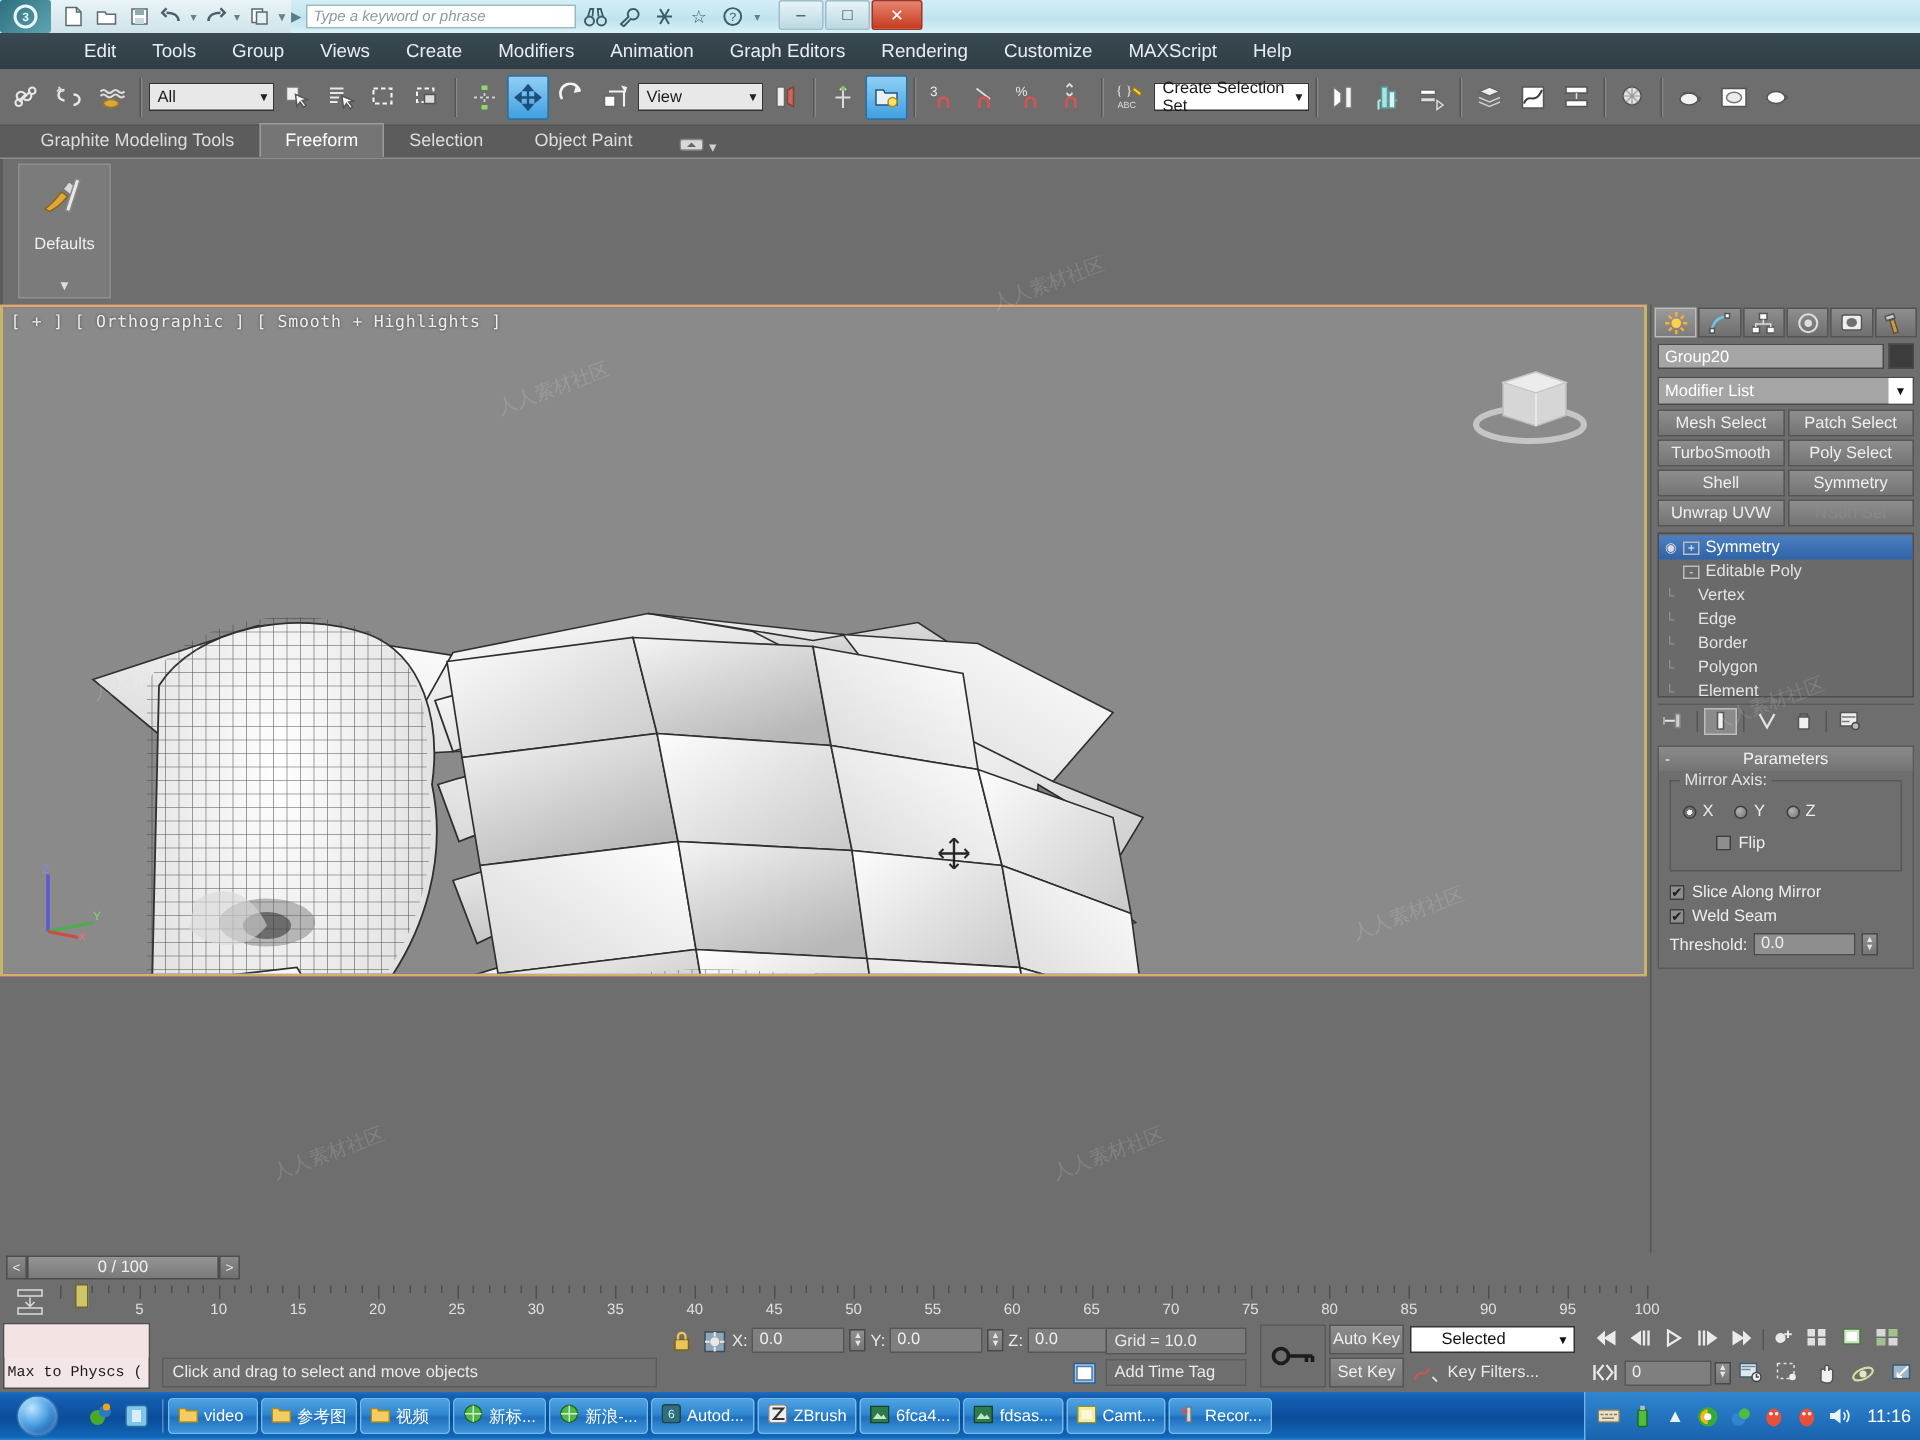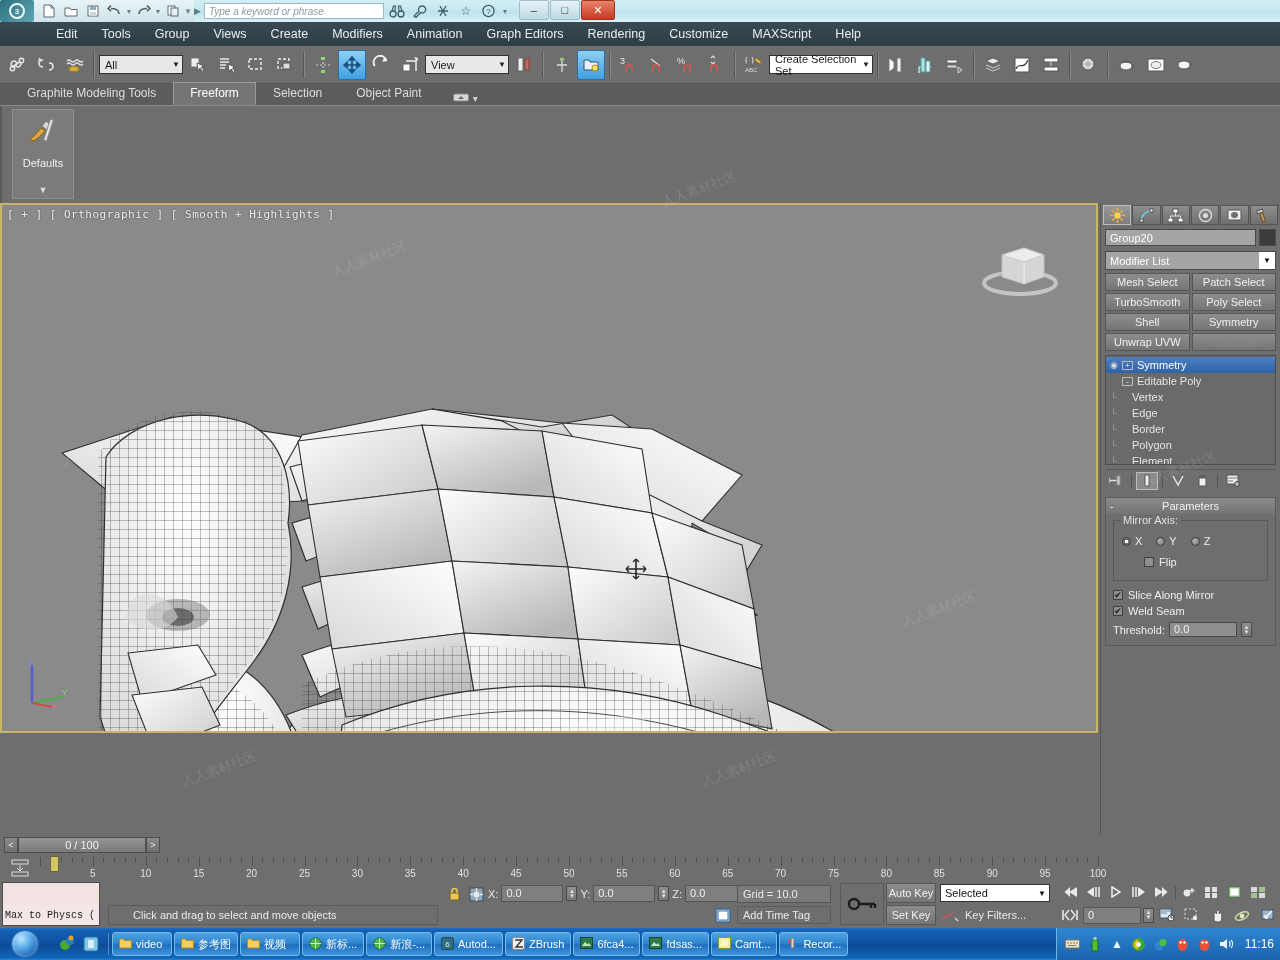--- a/index.html
+++ b/index.html
@@ -87,21 +87,21 @@
      border-left: 2px solid #5a5a5a; }
   .ribbon-panel { position:absolute; left: 10px; top: 3px; width: 62px; height: 90px;
      background: #7b7b7b; border: 1px solid #8e8e8e;
      display:flex; flex-direction: column; align-items:center; cursor:pointer;}
   .ribbon-panel .bigicon { font-size: 26px; margin-top: 7px; color:#e3b14e; }
   .ribbon-panel .plabel { font-size: 11px; color: #f0f0f0; margin-top: 3px; }
   .ribbon-panel .pdrop { margin-top: auto; font-size: 9px; color:#ddd; margin-bottom:3px;}
 
   
   .viewport {
-    position: absolute; left: 0; top: 203px; width: 1098px; height: 530px;
+    position: absolute; left: 0; top: 203px; width: 1098px; height: 448px;
     background: #a21caf; border: 2px solid #c8b56a; overflow: hidden;
   }
   .vp-label { position: absolute; left: 5px; top: 3px; font-size: 11px;
      font-family: "DejaVu Sans Mono", monospace; color: #eee; z-index: 5;
      text-shadow: 0 0 2px #444; letter-spacing: .5px; }
   .vp-canvas { position:absolute; inset:0; }
   .viewcube { position:absolute; right: 30px; top: 26px; width: 90px; height: 70px; z-index: 5; }
   .axis-gizmo { position:absolute; left: 20px; bottom: 22px; width: 46px; height: 52px; z-index:5; }
 
   
@@ -192,32 +192,32 @@
   .mini-listener { position:absolute; left:2px; top:1px; width:98px; height:44px;
      background:#f2e6e6; border:1px solid #4d4d4d; font-size:10px; color:#1a1a1a;
      font-family:Liberation Mono, monospace; }
   .mini-listener .ml-row { height:22px; line-height:22px; padding-left:2px; }
   .ml-pink { background:#f4e3e3; }
   .status-field { position:absolute; left:108px; top:2px; width:330px; height:20px;
      background:#7a7a7a; border:1px solid #555; font-size:11px; color:#f0f0f0;
      padding-left:6px; line-height:18px;}
   .prompt-field { position:absolute; left:108px; top:24px; width:330px; height:20px;
      background:#6e6e6e; border:1px solid #5c5c5c; font-size:11px; color:#eaeaea;
-     padding-left:24px; line-height:18px;}
+     padding-left:6px; line-height:18px;}
   .sb-icon { position:absolute; width:20px; height:20px; display:flex;
      align-items:center; justify-content:center; color:#e8e8e8; font-size:13px; cursor:pointer;}
   .coord-label { font-size:11px; color:#eaeaea; }
   .coord-in { width:62px; height:17px; background:#7f7f7f; border:1px solid #555;
      color:#eee; font-size:11px; padding-left:4px; line-height:15px;}
   .gridtxt { font-size:11px; color:#eaeaea; }
   .key-btn { background:linear-gradient(to bottom,#8c8c8c,#767676); border:1px solid #555;
      font-size:11px; color:#efefef; display:flex;align-items:center;justify-content:center;
      cursor:pointer;}
   .sel-combo { background:#fff; border:1px solid #333; font-size:11px; color:#111;
-     display:flex; align-items:center; padding-left:4px;justify-content:center; }
+     display:flex; align-items:center; padding-left:20px;justify-content:center; }
   .sel-combo .ca { margin-left:auto; margin-right:3px; font-size:8px; }
   .pb-btn { width:23px; height:20px; display:flex; align-items:center; justify-content:center;
      color:#eaeaea; font-size:11px; cursor:pointer; }
   .anim-field { width:58px; height:17px; background:#7f7f7f; border:1px solid #555;
      color:#eee; font-size:11px; padding-left:4px; line-height:15px;}
 
   
   .taskbar { position:absolute; left:0; top:928px; width:1280px; height:32px;
      background: linear-gradient(to bottom,#1f6fc4 0%, #1560b3 6%, #0d4f9e 48%, #0a4governed 49%, #1166b8 92%, #2a86d4 100%);
      display:flex; align-items:center; }

